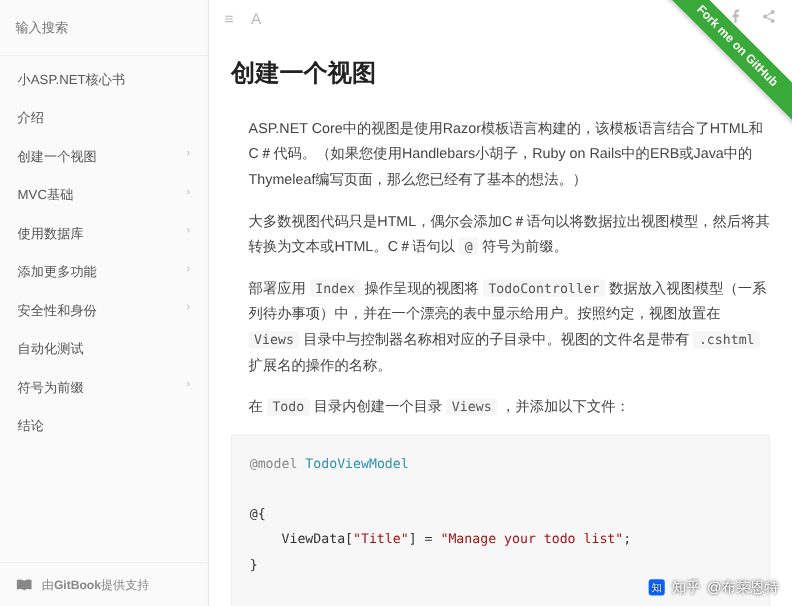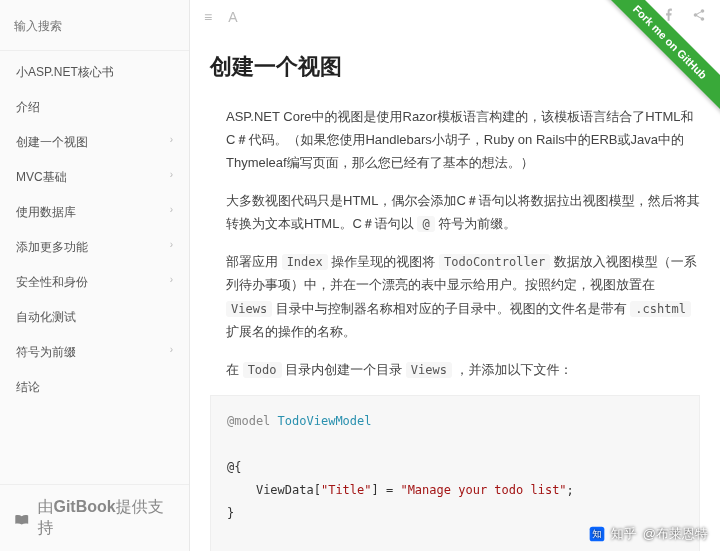--- a/index.html
+++ b/index.html
@@ -7,21 +7,21 @@
   body { display: flex; width: 720px; height: 551px; overflow: hidden; background: #fff; position: relative; }
 
   
   .sidebar { width: 190px; flex: 0 0 190px; border-right: 1px solid #e8e8e8; display: flex; flex-direction: column; background: #fafafa; }
   .search { padding: 16px 14px; border-bottom: 1px solid #eee; }
   .search input { width: 100%; border: none; background: transparent; font-size: 12px; color: #999; outline: none; }
   .nav { flex: 1; overflow: auto; padding-top: 4px; }
   .nav li { list-style: none; }
   .nav a { display: flex; align-items: flex-start; justify-content: space-between; padding: 9px 16px; font-size: 12px; color: #555; text-decoration: none; cursor: pointer; }
   .nav .chev { font-size: 10px; color: #bbb; }
-  .footer { border-top: 1px solid #eee; padding: 12px 14px; display: flex; align-items: center; gap: 8px; font-size: 16px; color: #888; }
+  .footer { border-top: 1px solid #eee; padding: 12px 14px; display: flex; align-items: center; gap: 8px; font-size: 11px; color: #888; }
   .footer .book { width: 16px; height: 12px; }
   .footer .book svg { width: 100%; height: 100%; fill: #888; }
 
   
   .main { flex: 1; position: relative; overflow: auto; }
   .toolbar { display: flex; align-items: center; padding: 8px 14px; color: #bbb; }
   .toolbar .left, .toolbar .right { display: flex; gap: 16px; }
   .toolbar .spacer { flex: 1; }
   .toolbar span { font-size: 14px; cursor: pointer; }
   .toolbar span svg { width: 14px; height: 14px; fill: #bbb; }

